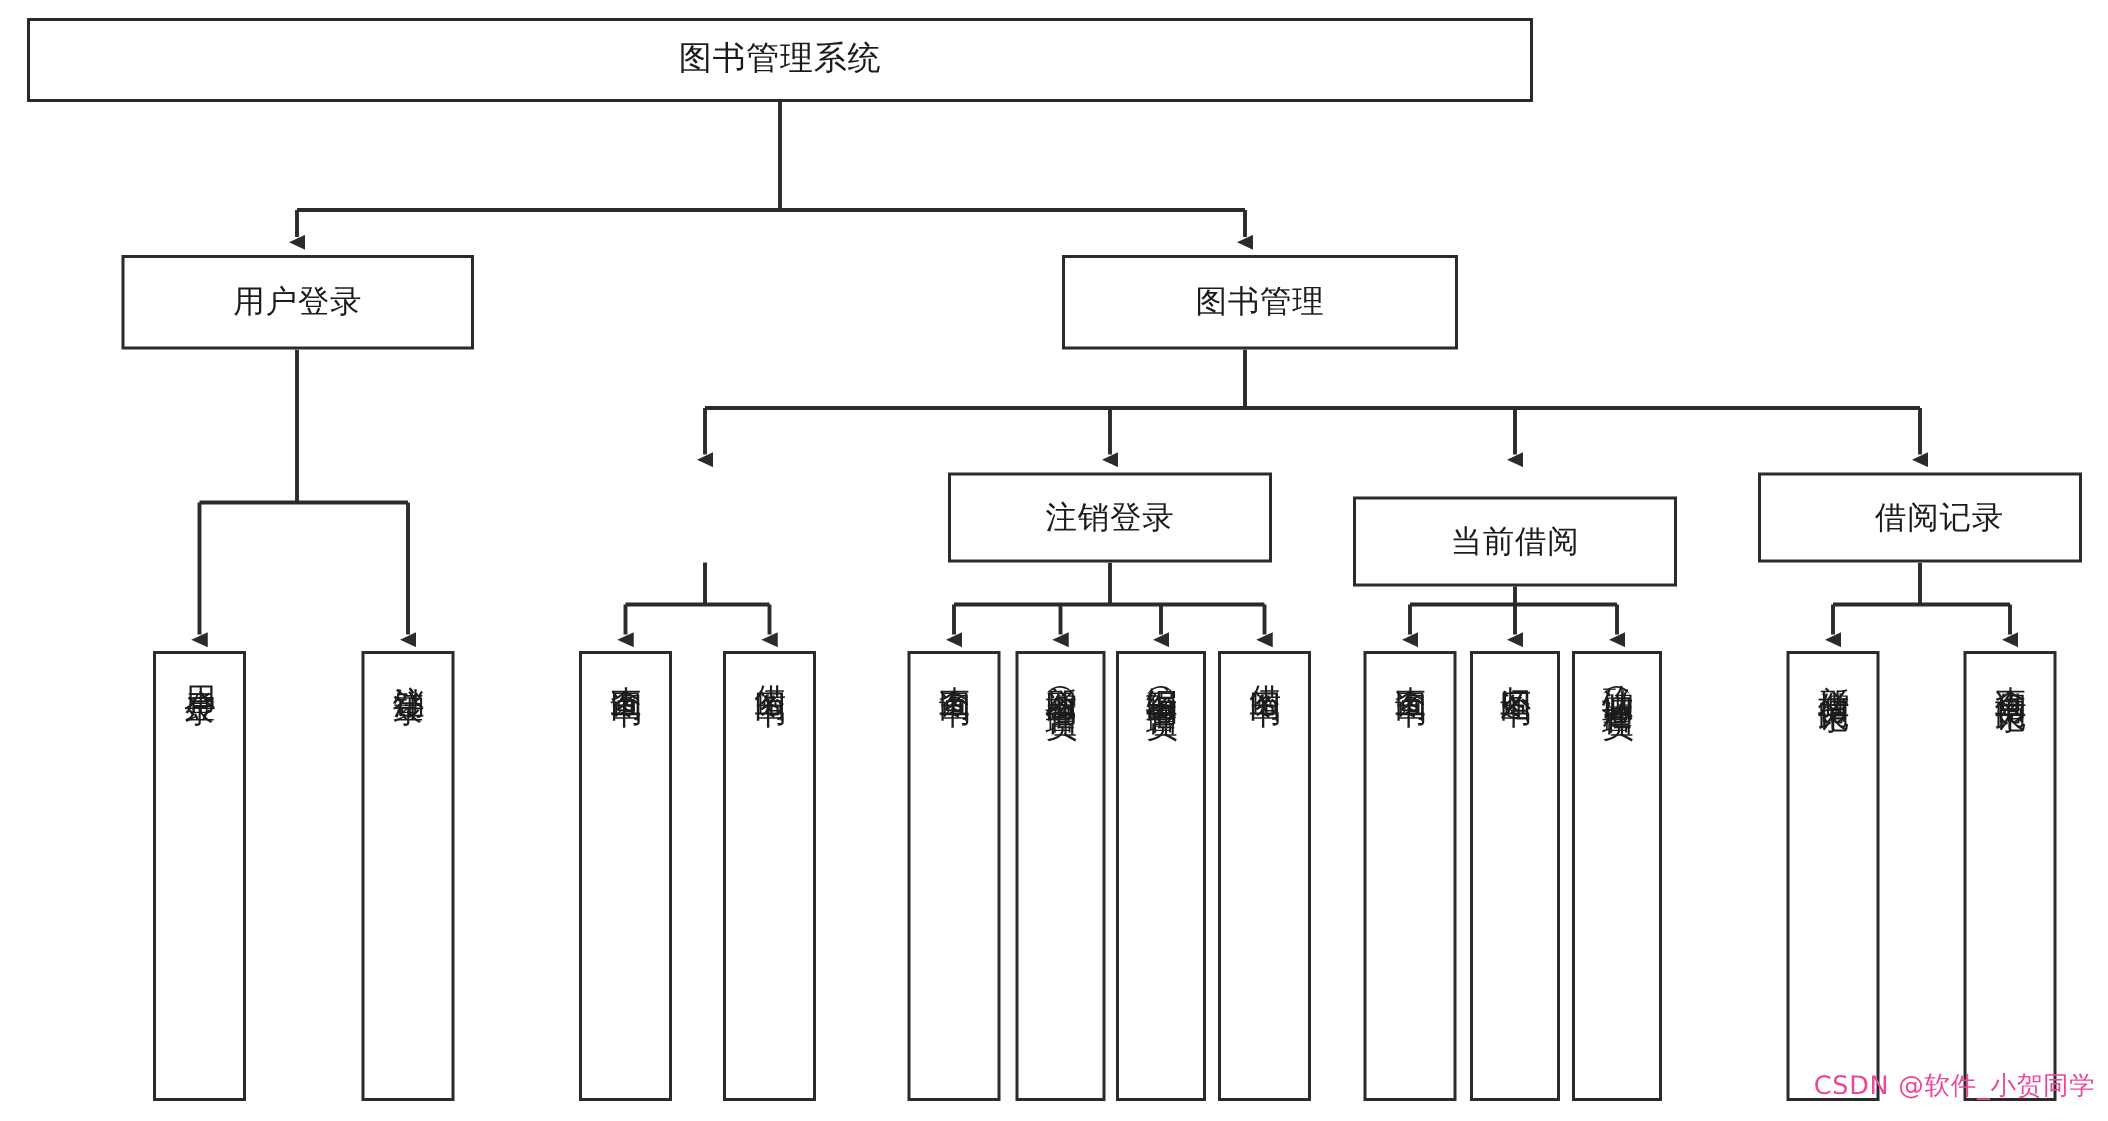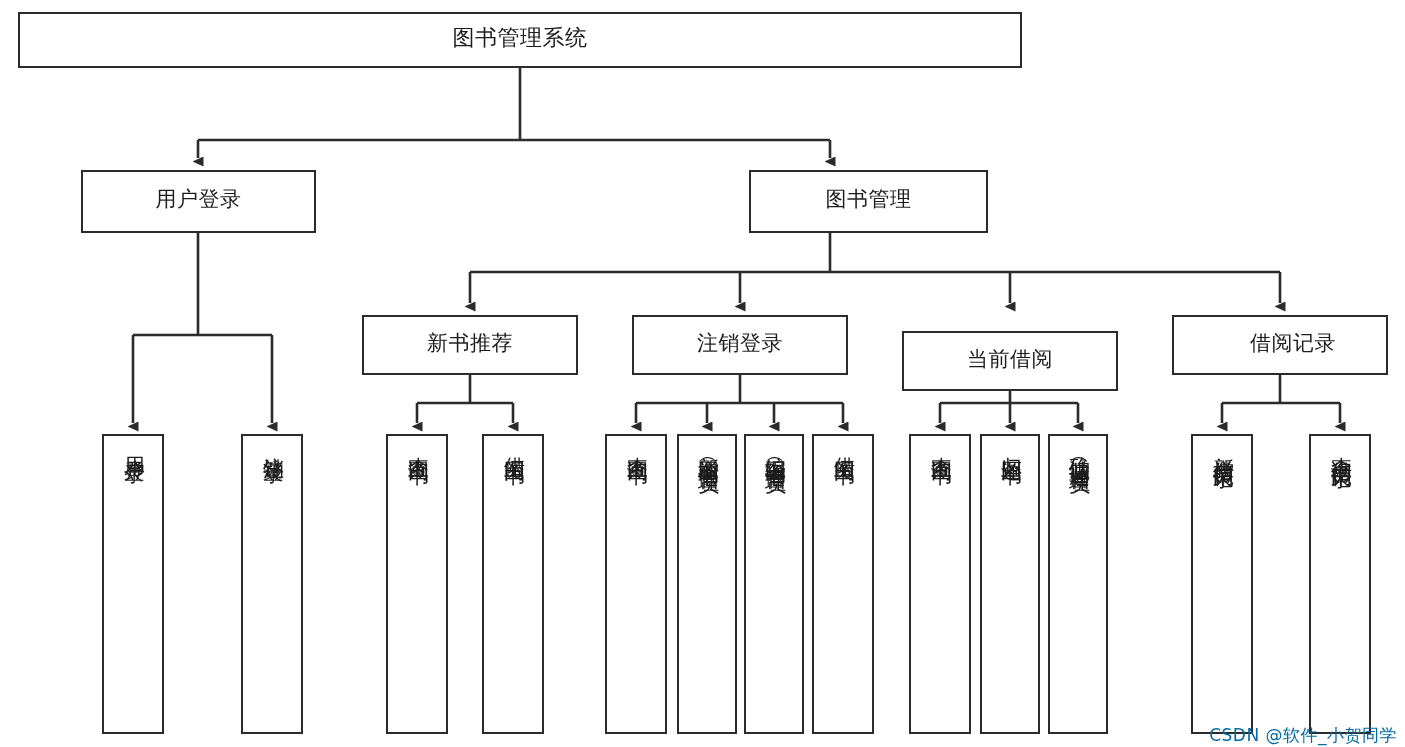--- a/index.html
+++ b/index.html
@@ -26,21 +26,20 @@
   }
   .node {
     position: absolute;
     box-sizing: border-box;
     background: #ffffff;
     border: 2.4px solid #2b2b2b;
     display: flex;
     align-items: center;
     justify-content: center;
     z-index: 3;
-    font-family: Liberation Mono, monospace;
   }
   .node .label {
     color: #1c1c1c;
     line-height: 1.18;
     text-align: center;
     white-space: nowrap;
   }
   .node.horiz .label {
     font-size: 21px;
     letter-spacing: 0.5px;
@@ -57,23 +56,23 @@
     writing-mode: vertical-rl;
     text-orientation: upright;
     font-size: 21px;
     letter-spacing: 2.5px;
     line-height: 1;
     height: auto;
   }
   .watermark {
     position: absolute;
     right: 8px;
-    bottom: 0;
+    bottom: 12px;
     font-size: 17px;
-    color: #0369a1;
+    color: #ec4899;
     letter-spacing: 0.5px;
     z-index: 6;
     white-space: nowrap;
   }
 </style>
 </head>
 <body>
 
 <div id="canvas">
 
@@ -127,27 +126,24 @@
     </g>
   </svg>
 
   <div class="node root horiz" style="left:18px; top:12px; width:1004px; height:56px;">
     <span class="label">图书管理系统</span>
   </div>
 
   <div class="node horiz" style="left:81px; top:170px; width:235px; height:63px;">
     <span class="label">用户登录</span>
   </div>
-  <div class="node horiz" style="left:749px; top:170px; width:239px; height:63px;align-items:center;">
+  <div class="node horiz" style="left:708px; top:170px; width:264px; height:63px;align-items:center;">
     <span class="label">图书管理</span>
   </div>
 
-  <div class="node horiz" style="left:362px; top:315px; width:216px; height:60px;">
-    <span class="label">新书推荐</span>
-  </div>
   <div class="node horiz" style="left:632px; top:315px; width:216px; height:60px;">
     <span class="label">注销登录</span>
   </div>
   <div class="node horiz" style="left:902px; top:315px; width:216px; height:60px;margin-top:16px;">
     <span class="label">当前借阅</span>
   </div>
   <div class="node horiz" style="left:1172px; top:315px; width:216px; height:60px;padding-left:26px;">
     <span class="label">借阅记录</span>
   </div>
 

